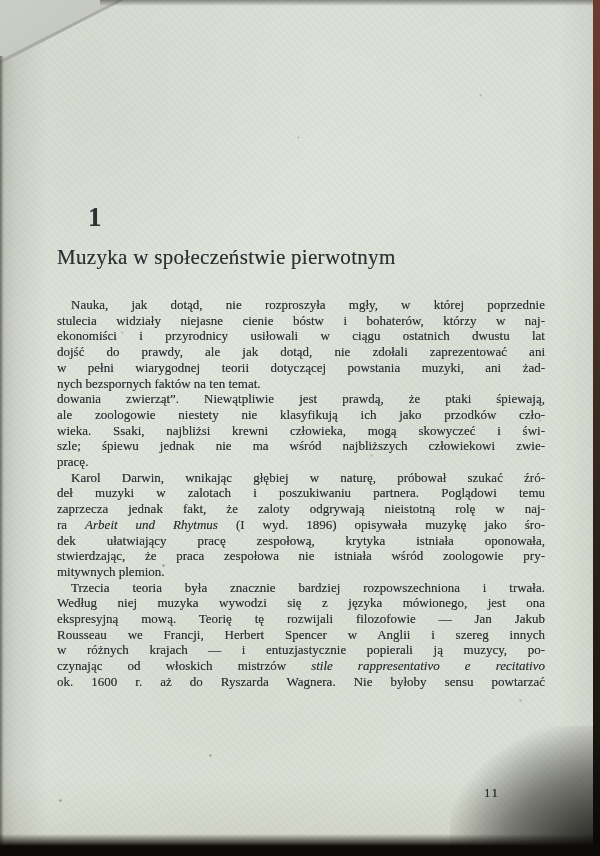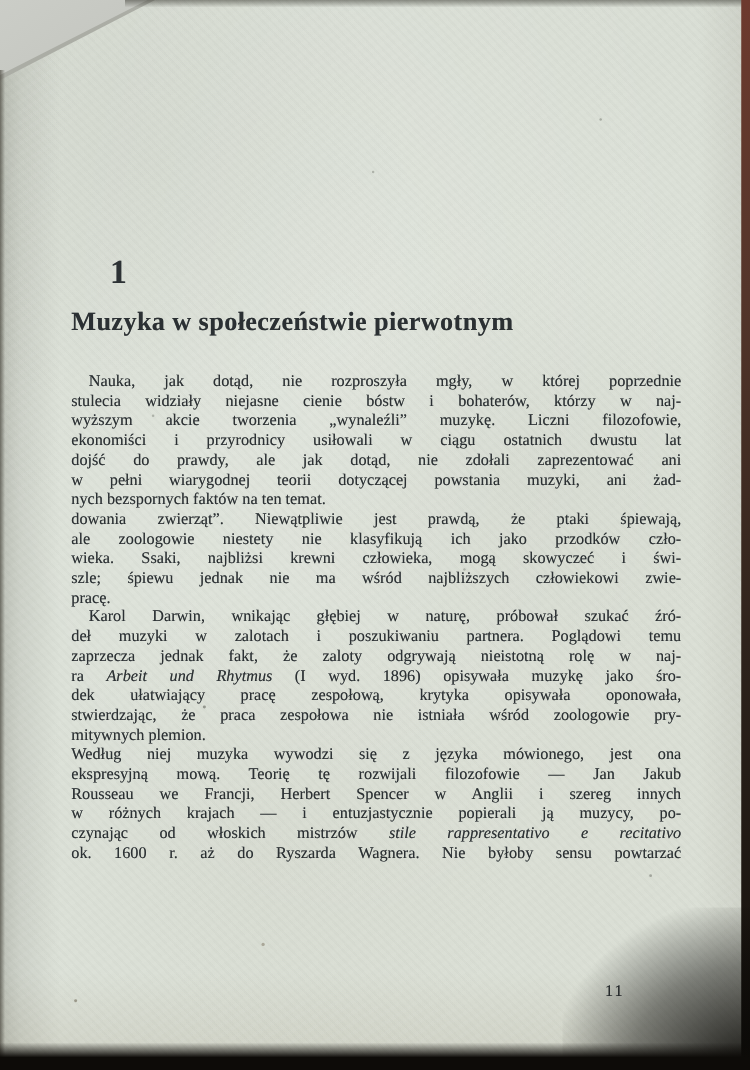--- a/index.html
+++ b/index.html
@@ -77,21 +77,21 @@
     background:radial-gradient(ellipse at 100% 100%, rgba(10,9,7,0.92), rgba(10,9,7,0.45) 45%, rgba(10,9,7,0.0) 75%);
   }
   
   .chapter-number{
     position:absolute;left:88px;top:202px;
     font-size:27px;font-weight:700;color:#2c3134;
     text-shadow:0 0 .5px rgba(44,49,52,.5);
   }
   .chapter-title{
     position:absolute;left:57px;top:245px;margin:0;
-    font-size:21px;font-weight:700;letter-spacing:.3px;color:#2b3033;
+    font-size:21px;font-weight:400;letter-spacing:.3px;color:#2b3033;
     text-shadow:0 0 .5px rgba(44,49,52,.5);
     white-space:nowrap;
   }
   .body{
     position:absolute;left:57px;top:297px;width:488px;
     font-size:13px;line-height:15.7px;color:#2c3134;
     text-shadow:0 0 .5px rgba(44,49,52,.55);
   }
   .line{text-align:justify;text-align-last:justify;}
   .line.end{text-align-last:left;}
@@ -111,43 +111,43 @@
     <div class="speckles"></div>
 
     <div class="chapter-number">1</div>
 
     <h1 class="chapter-title">Muzyka w społeczeństwie pierwotnym</h1>
 
     <div class="body">
         <div>
           <div class="line first"><span>Nauka, jak dotąd, nie rozproszyła mgły, w której poprzednie</span></div>
           <div class="line"><span>stulecia widziały niejasne cienie bóstw i bohaterów, którzy w naj-</span></div>
-          <div class="line"><span>wyższym akcie tworzenia „wynaleźli” muzykę. Liczni filozofowie,</span></div>
           <div class="line"><span>ekonomiści i przyrodnicy usiłowali w ciągu ostatnich dwustu lat</span></div>
           <div class="line"><span>dojść do prawdy, ale jak dotąd, nie zdołali zaprezentować ani</span></div>
           <div class="line"><span>w pełni wiarygodnej teorii dotyczącej powstania muzyki, ani żad-</span></div>
           <div class="line end"><span>nych bezspornych faktów na ten temat.</span></div>
         </div>
         <div>
           <div class="line"><span>dowania zwierząt”. Niewątpliwie jest prawdą, że ptaki śpiewają,</span></div>
           <div class="line"><span>ale zoologowie niestety nie klasyfikują ich jako przodków czło-</span></div>
           <div class="line"><span>wieka. Ssaki, najbliżsi krewni człowieka, mogą skowyczeć i świ-</span></div>
           <div class="line"><span>szle; śpiewu jednak nie ma wśród najbliższych człowiekowi zwie-</span></div>
           <div class="line end"><span>pracę.</span></div>
         </div>
         <div>
           <div class="line first"><span>Karol Darwin, wnikając głębiej w naturę, próbował szukać źró-</span></div>
           <div class="line"><span>deł muzyki w zalotach i poszukiwaniu partnera. Poglądowi temu</span></div>
           <div class="line"><span>zaprzecza jednak fakt, że zaloty odgrywają nieistotną rolę w naj-</span></div>
           <div class="line"><span>ra </span><span class="it">Arbeit und Rhytmus</span><span> (I wyd. 1896) opisywała muzykę jako śro-</span></div>
-          <div class="line"><span>dek ułatwiający pracę zespołową, krytyka opisywała oponowała,</span></div>
+          <div class="line"><span>dek ułatwiający pracę zespołową, krytyka istniała oponowała,</span></div>
           <div class="line"><span>stwierdzając, że praca zespołowa nie istniała wśród zoologowie pry-</span></div>
           <div class="line end"><span>mitywnych plemion.</span></div>
         </div>
         <div>
+          <div class="line first"><span>Trzecia teoria była znacznie bardziej rozpowszechniona i trwała.</span></div>
           <div class="line"><span>Według niej muzyka wywodzi się z języka mówionego, jest ona</span></div>
           <div class="line"><span>ekspresyjną mową. Teorię tę rozwijali filozofowie — Jan Jakub</span></div>
           <div class="line"><span>Rousseau we Francji, Herbert Spencer w Anglii i szereg innych</span></div>
           <div class="line"><span>w różnych krajach — i entuzjastycznie popierali ją muzycy, po-</span></div>
           <div class="line"><span>czynając od włoskich mistrzów </span><span class="it">stile rappresentativo e recitativo</span></div>
           <div class="line"><span>ok. 1600 r. aż do Ryszarda Wagnera. Nie byłoby sensu powtarzać</span></div>
         </div>
       </div>
 
     <div class="pagenum">11</div>

